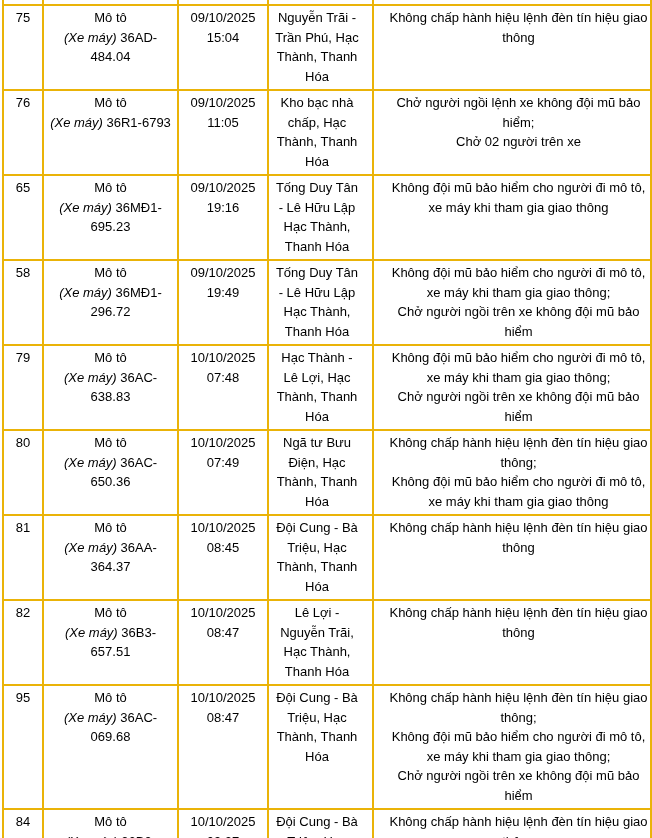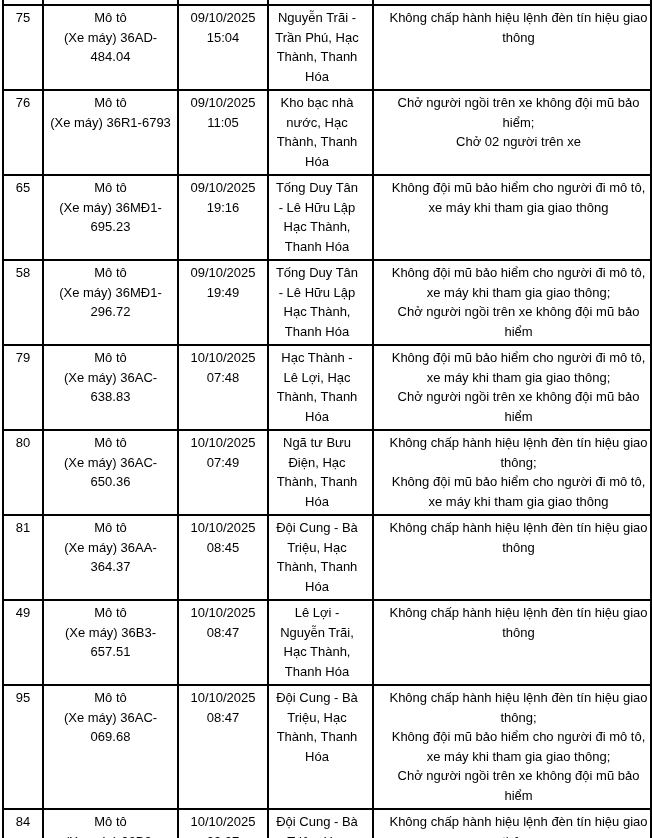--- a/index.html
+++ b/index.html
@@ -26,32 +26,32 @@
     table-layout: fixed;
     width: 648px;
   }
   col.c-stt      { width: 40px; }
   col.c-vehicle  { width: 135px; }
   col.c-datetime { width: 90px; }
   col.c-location { width: 105px; }
   col.c-violation{ width: 278px; }
 
   td {
-    border: 2px solid #000000;
+    border: 2px solid #eab308;
     vertical-align: top;
     text-align: center;
     padding: 2px 2px 3px 2px;
     line-height: 19.5px;
     overflow: hidden;
     word-wrap: break-word;
   }
   td.cell-location { padding-left: 5px; padding-right: 12px; }
   td.cell-violation { padding-left: 14px; padding-right: 1px; }
 
-  .vehicle-note { }
+  .vehicle-note { font-style: italic; }
 
   
   tr.partial-top td {
     border-top: none;
     height: 4px;
     padding: 0;
   }
   .violation-line { text-align: center; }
 </style>
 </head>
@@ -101,23 +101,23 @@
       <span>76</span>
     </td>
     <td class="cell-vehicle">
       <div>Mô tô</div>
       <div><span class="vehicle-note">(Xe máy)</span> <span>36R1-6793</span></div>
     </td>
     <td class="cell-datetime">
       <div>09/10/2025</div>
       <div>11:05</div>
     </td>
-    <td class="cell-location">Kho bạc nhà nước, Hạc Thành, Thanh Hóa</td>
-    <td class="cell-violation">
-            <div class="violation-line">Chở người ngồi trên xe không đội mũ bảo hiểm;</div>
+    <td class="cell-location">Kho bạc nhà chấp, Hạc Thành, Thanh Hóa</td>
+    <td class="cell-violation">
+            <div class="violation-line">Chở người ngồi lệnh xe không đội mũ bảo hiểm;</div>
             <div class="violation-line">Chở 02 người trên xe</div>
           </td>
   </tr>
 
   <tr>
     <td class="cell-stt">
       <span>65</span>
     </td>
     <td class="cell-vehicle">
       <div>Mô tô</div>
@@ -203,21 +203,21 @@
       <div>08:45</div>
     </td>
     <td class="cell-location">Đội Cung - Bà Triệu, Hạc Thành, Thanh Hóa</td>
     <td class="cell-violation">
             <div class="violation-line">Không chấp hành hiệu lệnh đèn tín hiệu giao thông</div>
           </td>
   </tr>
 
   <tr>
     <td class="cell-stt">
-      <span>49</span>
+      <span>82</span>
     </td>
     <td class="cell-vehicle">
       <div>Mô tô</div>
       <div><span class="vehicle-note">(Xe máy)</span> <span>36B3-657.51</span></div>
     </td>
     <td class="cell-datetime">
       <div>10/10/2025</div>
       <div>08:47</div>
     </td>
     <td class="cell-location">Lê Lợi - Nguyễn Trãi, Hạc Thành, Thanh Hóa</td>

